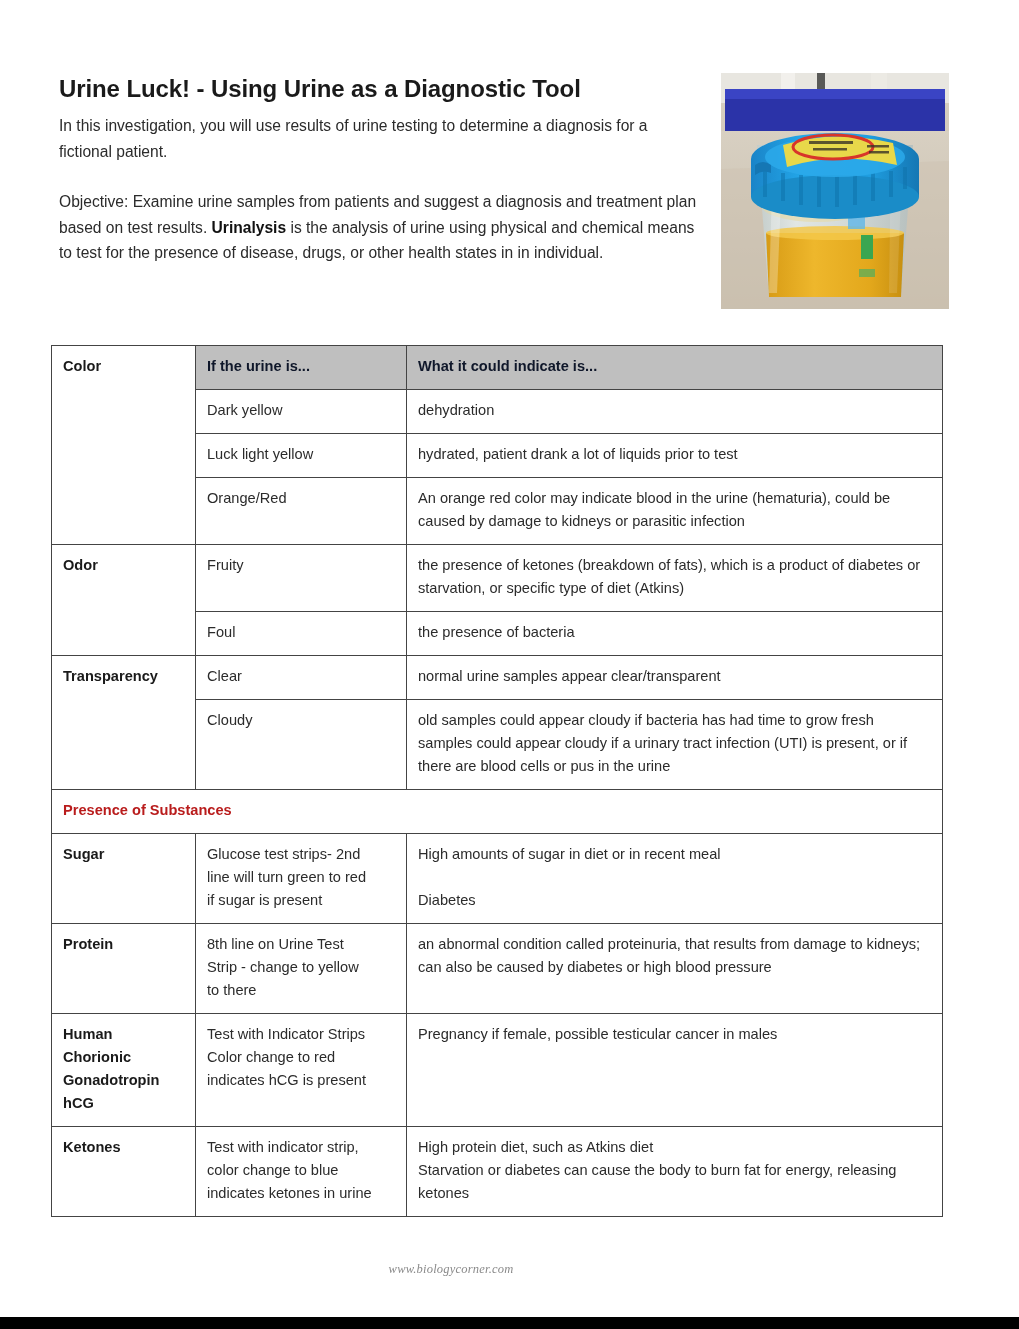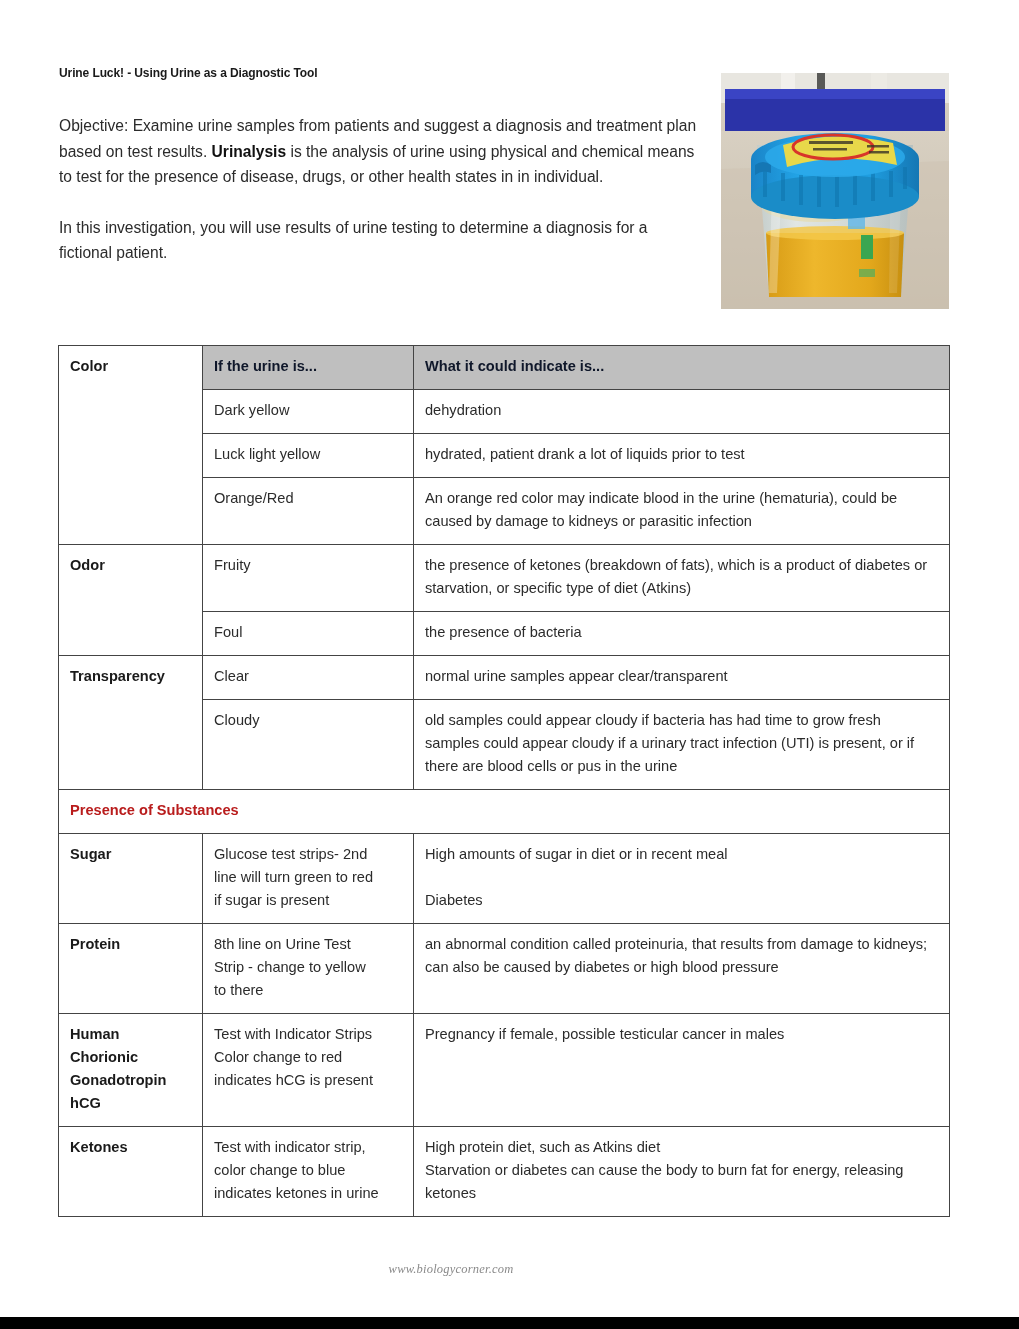--- a/index.html
+++ b/index.html
@@ -34,21 +34,21 @@
     height: 12px;
     background: #000000;
   }
 
   
   .doc-title {
     position: absolute;
     left: 59px;
     top: 58px;
     width: 640px;
-    font-size: 12px;
+    font-size: 24px;
     font-weight: bold;
     letter-spacing: -0.1px;
     color: #1a1a1a;
     line-height: 1.25;
   }
 
   .intro {
     position: absolute;
     left: 59px;
     top: 113px;
@@ -71,21 +71,21 @@
     width: 228px;
     height: 236px;
     overflow: hidden;
     background: #cfc6b8;
   }
   .photo svg { display: block; }
 
   
   .tbl-wrap {
     position: absolute;
-    left: 58px;
+    left: 51px;
     top: 345px;
     width: 891px;
   }
   table.diag {
     border-collapse: collapse;
     width: 891px;
     table-layout: fixed;
     font-size: 14.6px;
     color: #2b2b2b;
   }
@@ -132,22 +132,22 @@
   }
 </style>
 </head>
 <body>
 
 <div class="page">
 
   <h1 class="doc-title">Urine Luck! - Using Urine as a Diagnostic Tool</h1>
 
   <div class="intro">
+    <p>In this investigation, you will use results of urine testing to determine a diagnosis for a fictional patient.</p>
     <p><span>Objective: Examine urine samples from patients and suggest a diagnosis and treatment plan  based on test results. </span><b>Urinalysis</b><span> is the analysis of urine using physical and chemical means to test for the presence of disease, drugs, or other health states in in individual.</span></p>
-    <p>In this investigation, you will use results of urine testing to determine a diagnosis for a fictional patient.</p>
   </div>
 
   <div class="photo">
     <svg width="228" height="236" viewBox="0 0 228 236" xmlns="http://www.w3.org/2000/svg">
       <defs>
         <linearGradient id="lidg" x1="0" y1="0" x2="1" y2="0">
           <stop offset="0%" stop-color="#1a84c8"></stop>
           <stop offset="30%" stop-color="#23a6e8"></stop>
           <stop offset="70%" stop-color="#1f9ee0"></stop>
           <stop offset="100%" stop-color="#1577b4"></stop>

